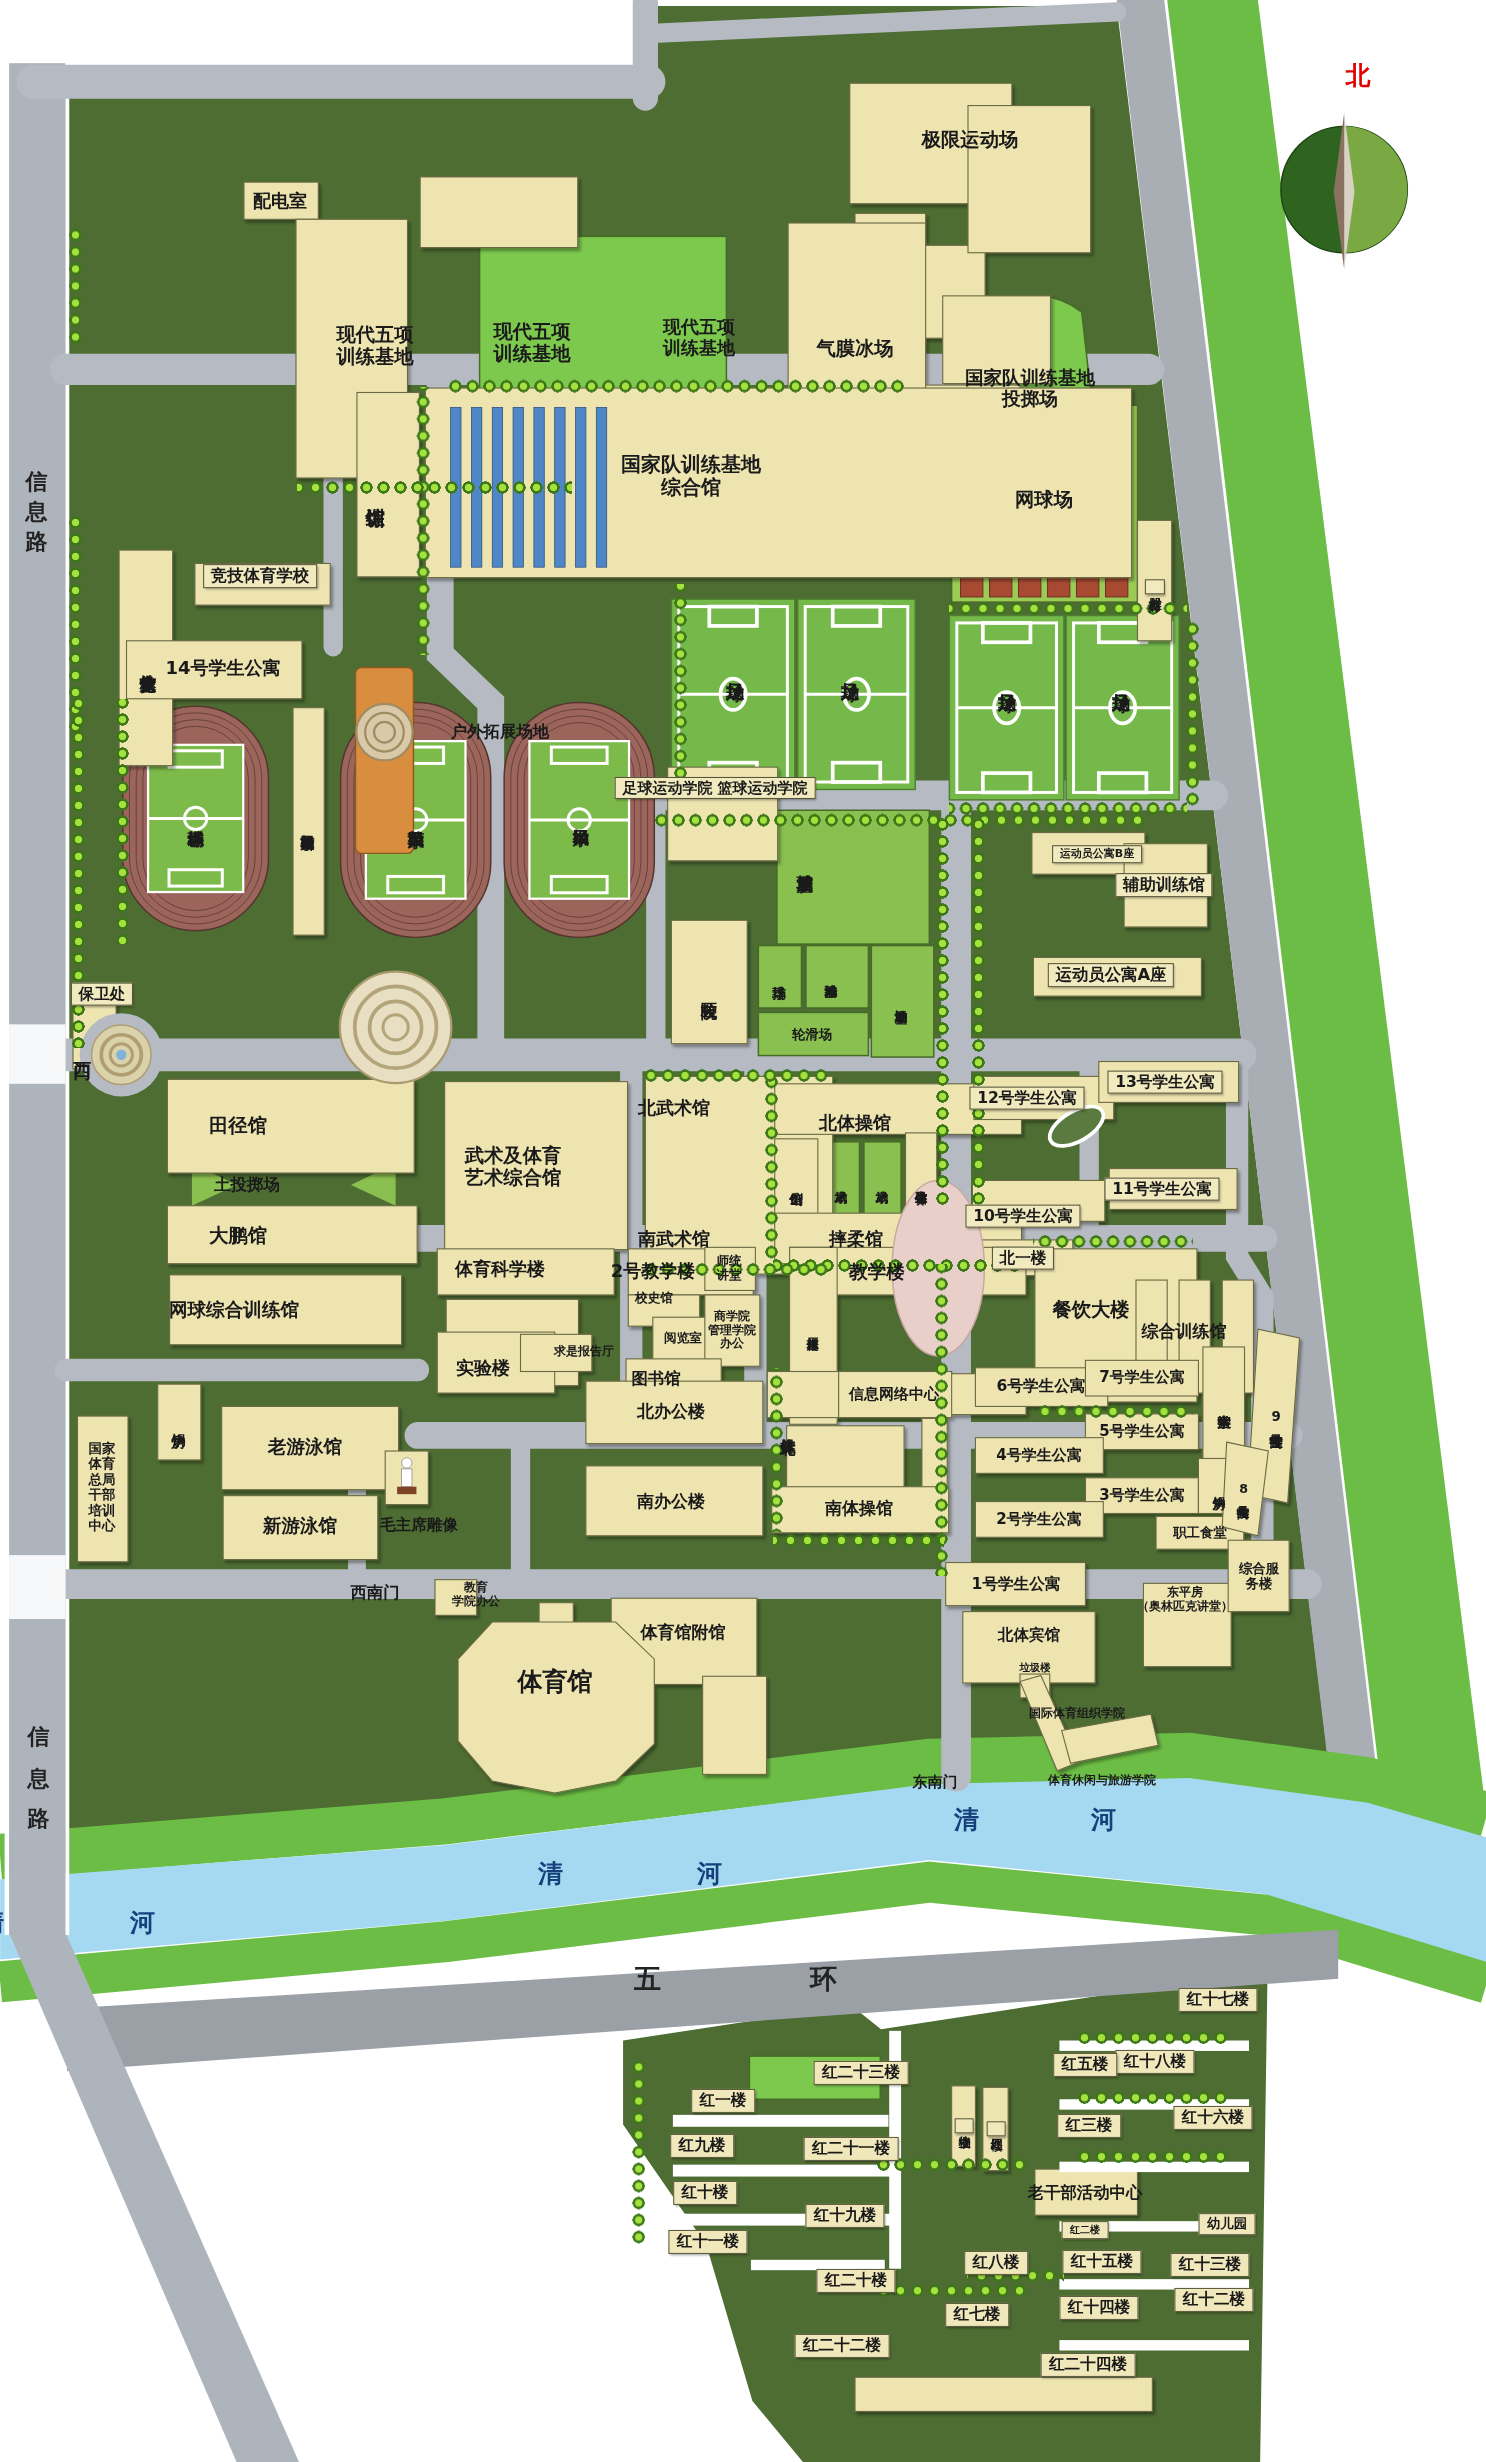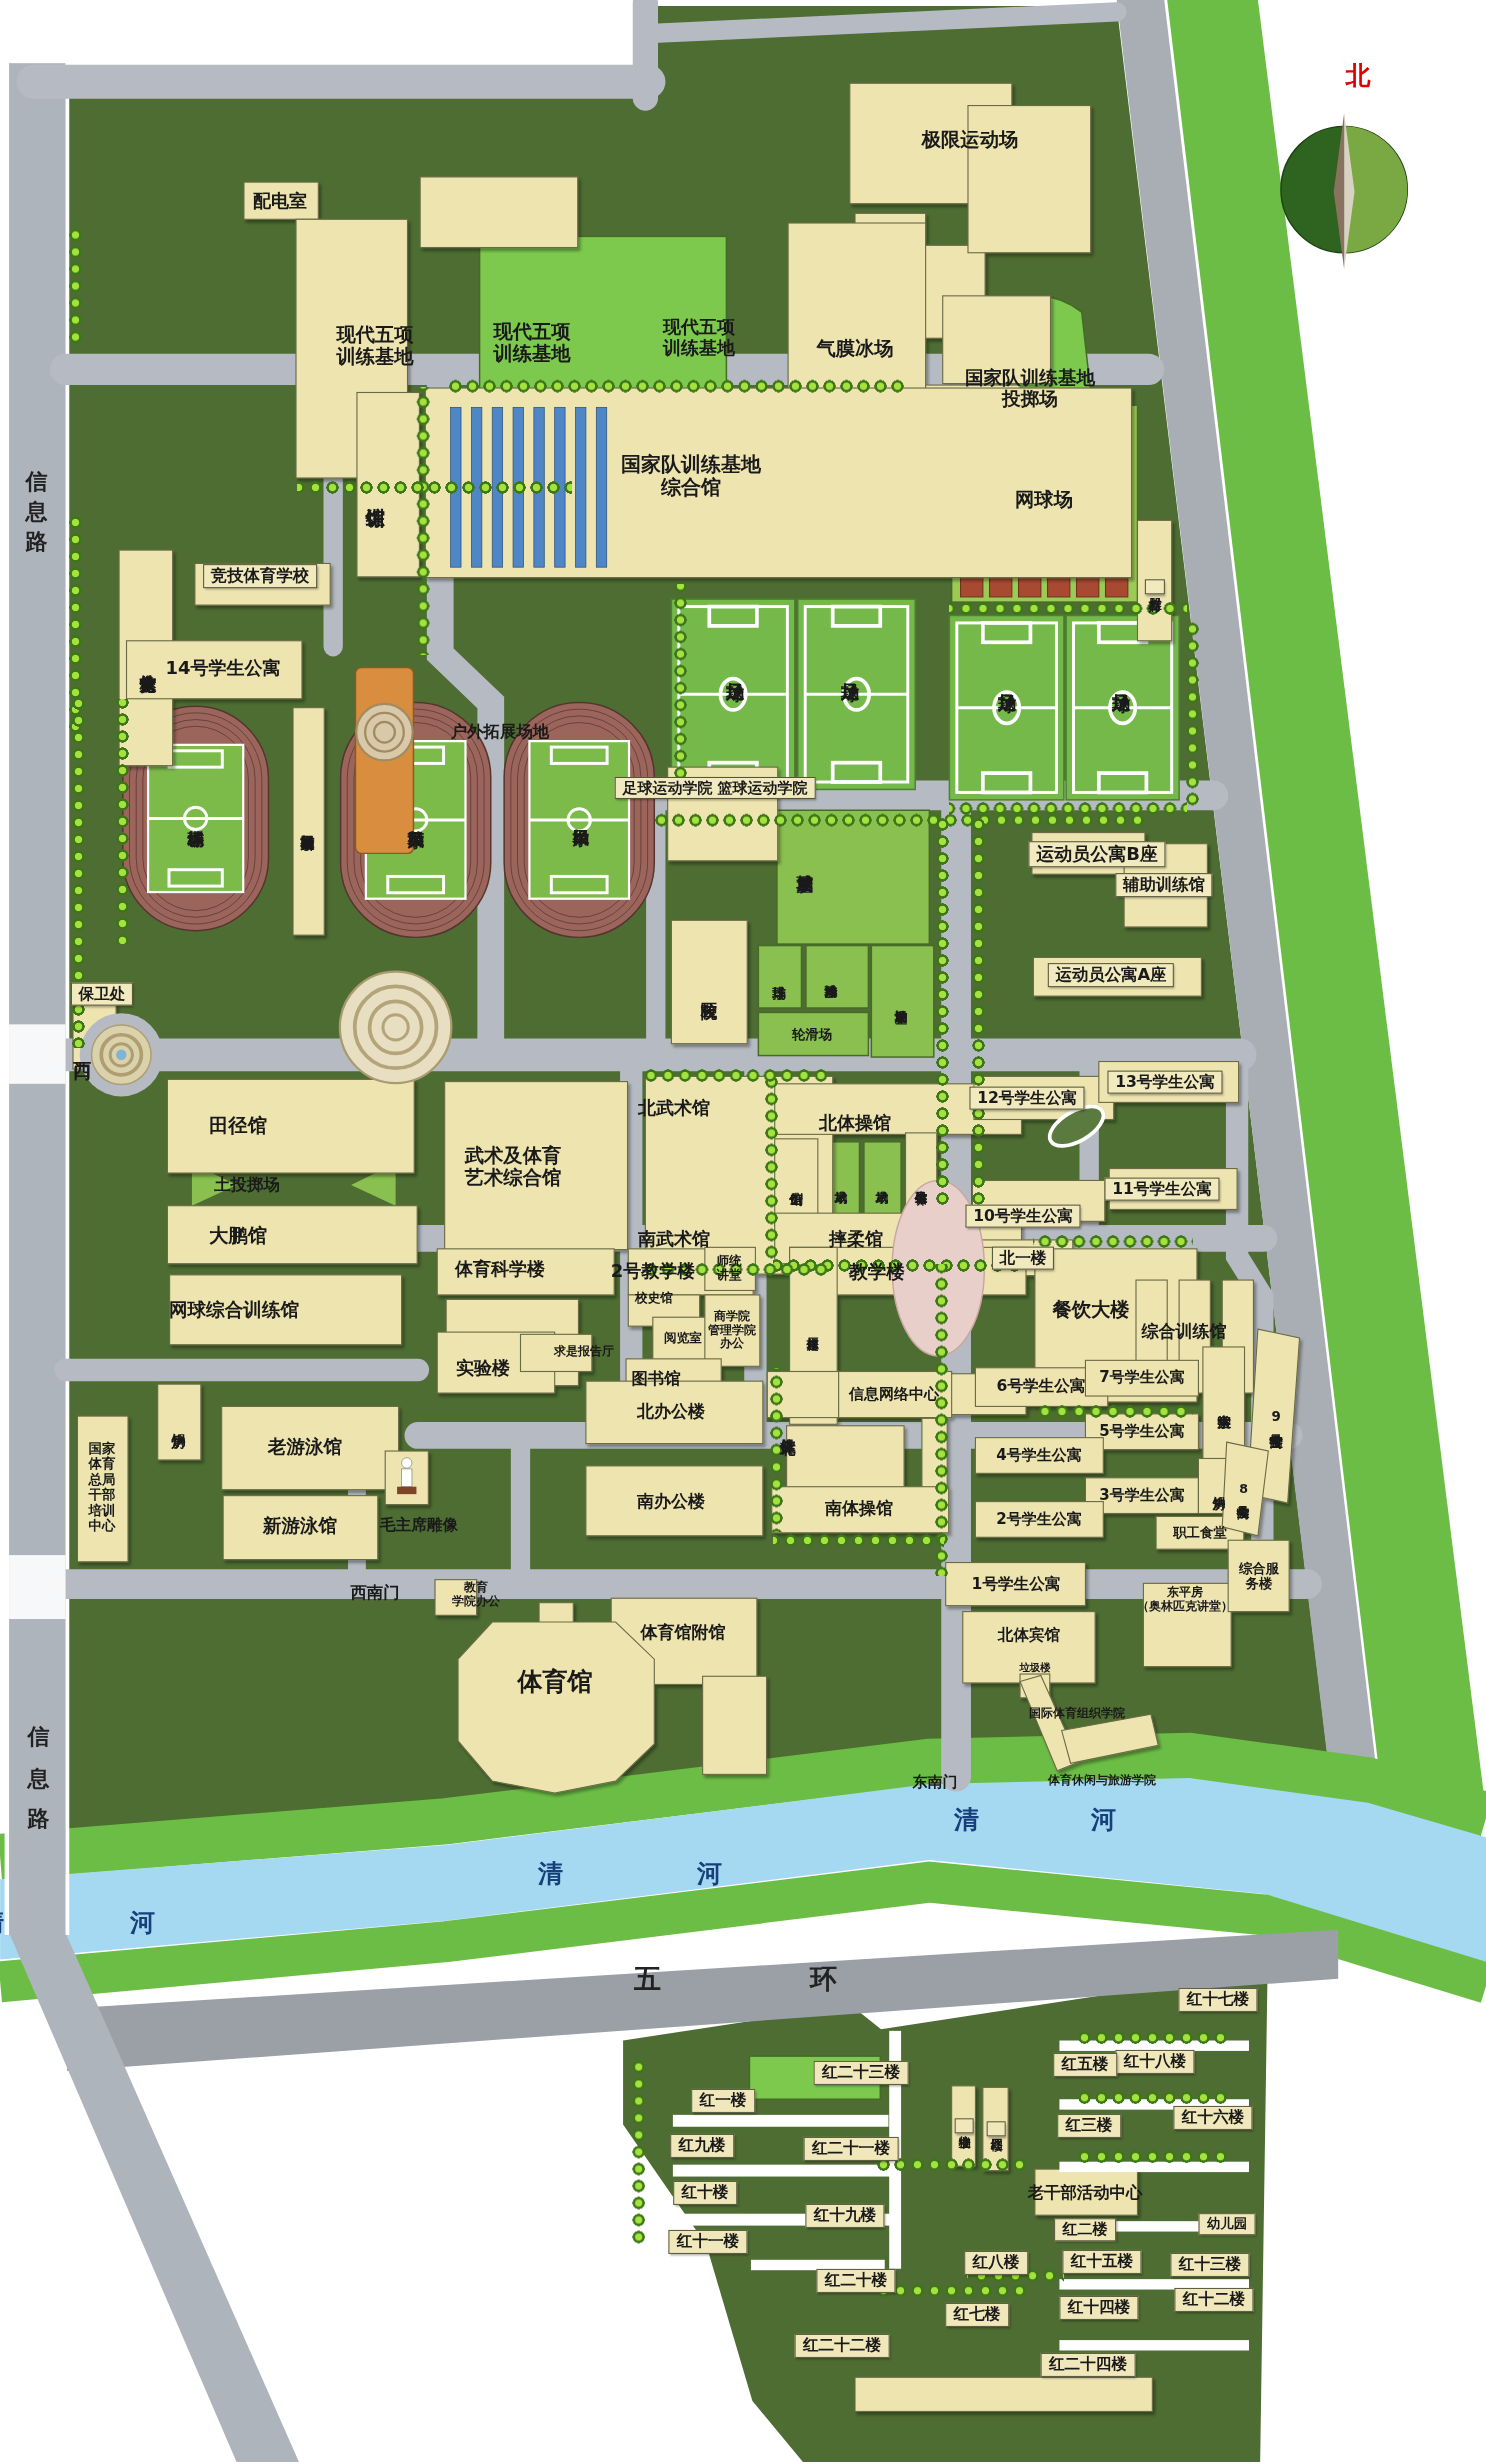--- a/index.html
+++ b/index.html
@@ -376,21 +376,21 @@
       <div class="lbl v" style="left: 415px; top: 818px; font-size: 16.4px;">英东田径场</div>
       <div class="lbl v" style="left: 580px; top: 816px; font-size: 16.4px;">东田径场</div>
       <div class="lbl box" style="left: 715px; top: 788px; font-size: 15px;">足球运动学院
 篮球运动学院</div>
       <div class="lbl v" style="left: 804px; top: 862px; font-size: 16.4px;">塑胶篮球场</div>
       <div class="lbl v" style="left: 708px; top: 989px; font-size: 16.4px;">校医院</div>
       <div class="lbl v" style="left: 779px; top: 975px; font-size: 13.4px;">排球场</div>
       <div class="lbl v" style="left: 831px; top: 975px; font-size: 12.6px;">沙滩排球场</div>
       <div class="lbl v" style="left: 901px; top: 1000px; font-size: 12.6px;">塑胶运动场</div>
       <div class="lbl " style="left: 812px; top: 1035px; font-size: 13.4px;">轮滑场</div>
-      <div class="lbl box" style="left: 1097px; top: 854px; font-size: 18px;">运动员公寓B座</div>
+      <div class="lbl box" style="left: 1097px; top: 854px; font-size: 11px;">运动员公寓B座</div>
       <div class="lbl box" style="left: 1164px; top: 885px; font-size: 16.4px;">辅助训练馆</div>
       <div class="lbl box" style="left: 1111px; top: 975px; font-size: 16.4px;">运动员公寓A座</div>
       <div class="lbl box" style="left: 102px; top: 994px; font-size: 15.6px;">保卫处</div>
       <div class="lbl v" style="left: 82px; top: 1047px; font-size: 18px;">西门</div>
       <div class="lbl " style="left: 238px; top: 1126px; font-size: 19.3px;">田径馆</div>
       <div class="lbl " style="left: 247px; top: 1185px; font-size: 16.4px;">土投掷场</div>
       <div class="lbl " style="left: 238px; top: 1236px; font-size: 19.3px;">大鹏馆</div>
       <div class="lbl " style="left: 234px; top: 1310px; font-size: 18.6px;">网球综合训练馆</div>
       <div class="lbl " style="left: 513px; top: 1167px; font-size: 19.3px;">武术及体育
 艺术综合馆</div>
@@ -474,21 +474,21 @@
       <div class="lbl rbox" style="left: 702px; top: 2146px; font-size: 15.6px;">红九楼</div>
       <div class="lbl rbox" style="left: 851px; top: 2149px; font-size: 15.6px;">红二十一楼</div>
       <div class="lbl v rbox" style="left: 964px; top: 2126px; font-size: 12px;">物业楼</div>
       <div class="lbl v rbox" style="left: 996px; top: 2129px; font-size: 12px;">红四楼</div>
       <div class="lbl rbox" style="left: 1089px; top: 2126px; font-size: 15.6px;">红三楼</div>
       <div class="lbl rbox" style="left: 1213px; top: 2118px; font-size: 15.6px;">红十六楼</div>
       <div class="lbl rbox" style="left: 705px; top: 2193px; font-size: 15.6px;">红十楼</div>
       <div class="lbl rbox" style="left: 845px; top: 2216px; font-size: 15.6px;">红十九楼</div>
       <div class="lbl " style="left: 1085px; top: 2193px; font-size: 16.4px;">老干部活动中心</div>
       <div class="lbl rbox" style="left: 708px; top: 2242px; font-size: 15.6px;">红十一楼</div>
-      <div class="lbl rbox" style="left: 1085px; top: 2230px; font-size: 15px;">红二楼</div>
+      <div class="lbl rbox" style="left: 1085px; top: 2230px; font-size: 10px;">红二楼</div>
       <div class="lbl rbox" style="left: 1227px; top: 2224px; font-size: 13.4px;">幼儿园</div>
       <div class="lbl rbox" style="left: 996px; top: 2263px; font-size: 15.6px;">红八楼</div>
       <div class="lbl rbox" style="left: 1102px; top: 2262px; font-size: 15.6px;">红十五楼</div>
       <div class="lbl rbox" style="left: 1210px; top: 2265px; font-size: 15.6px;">红十三楼</div>
       <div class="lbl rbox" style="left: 856px; top: 2281px; font-size: 15.6px;">红二十楼</div>
       <div class="lbl rbox" style="left: 1214px; top: 2300px; font-size: 15.6px;">红十二楼</div>
       <div class="lbl rbox" style="left: 977px; top: 2315px; font-size: 15.6px;">红七楼</div>
       <div class="lbl rbox" style="left: 1099px; top: 2308px; font-size: 15.6px;">红十四楼</div>
       <div class="lbl rbox" style="left: 842px; top: 2346px; font-size: 15.6px;">红二十二楼</div>
       <div class="lbl rbox" style="left: 1088px; top: 2365px; font-size: 15.6px;">红二十四楼</div>

